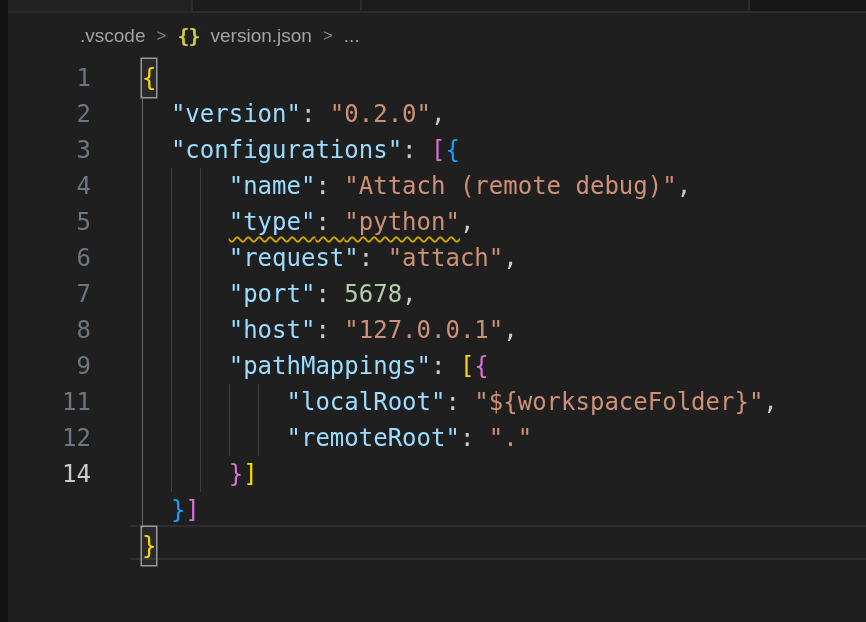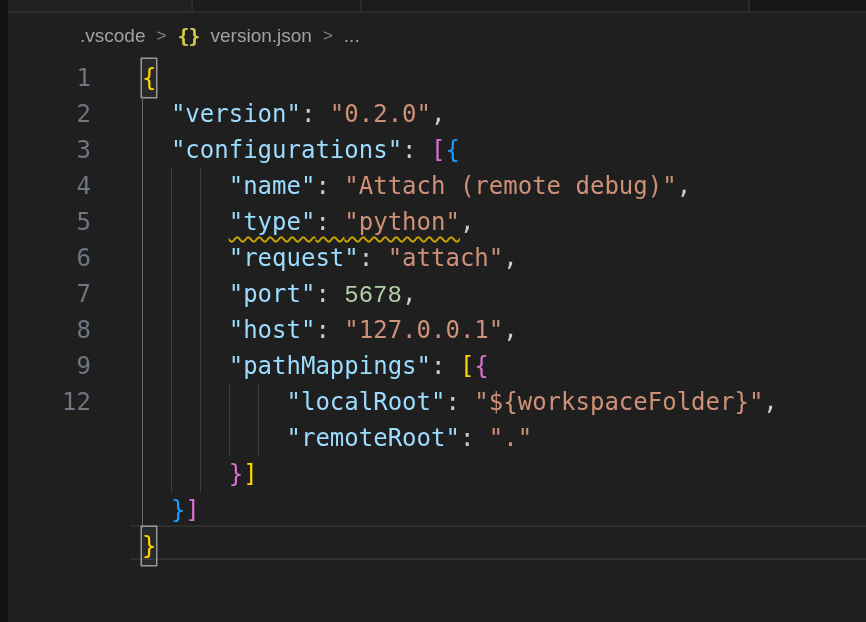--- a/index.html
+++ b/index.html
@@ -41,21 +41,21 @@
   .gutter .ln.active { color:var(--line_number_active); }
   .code { position:absolute; left:134px; top:4px; right:0; }
   .code-line {
     position:relative; height:36px; line-height:36px;
     font-size:24px; white-space:pre; color:#d4d4d4;
   }
   .guide { position:absolute; top:0; bottom:0; width:1px; background:var(--guide); }
   .guide.active { background:var(--guide_active); }
   .token-key   { color:var(--key); }
   .token-str   { color:var(--string); }
-  .token-num   { color:var(--number);font-family:Liberation Mono, monospace; }
+  .token-num   { color:var(--number); }
   .token-punct { color:var(--punctuation); }
   .token-b1 { color:var(--bracket1); }
   .token-b2 { color:var(--bracket2); }
   .token-b3 { color:var(--bracket3); }
   .bracket-match {
     box-shadow:0 0 0 1.5px var(--bracket_match);
     background:rgba(170,170,170,0.08);
     padding:5px 0;
   }
   .squiggle {
@@ -91,21 +91,23 @@
     <div class="gutter">
         <div class="ln">1</div>
         <div class="ln">2</div>
         <div class="ln">3</div>
         <div class="ln">4</div>
         <div class="ln">5</div>
         <div class="ln">6</div>
         <div class="ln">7</div>
         <div class="ln">8</div>
         <div class="ln">9</div>
+        <div class="ln">11</div>
         <div class="ln">12</div>
+        <div class="ln active">14</div>
       </div>
     <div class="code">
         <div class="code-line"><span class="token-b1 bracket-match">{</span></div>
         <div class="code-line"><span class="guide active" style="left: 0ch;"></span>  <span class="token-key">"version"</span><span class="token-punct">: </span><span class="token-str">"0.2.0"</span><span class="token-punct">,</span></div>
         <div class="code-line"><span class="guide active" style="left: 0ch;"></span>  <span class="token-key">"configurations"</span><span class="token-punct">: </span><span class="token-b2">[</span><span class="token-b3">{</span></div>
         <div class="code-line"><span class="guide active" style="left: 0ch;"></span><span class="guide" style="left: 2ch;"></span><span class="guide" style="left: 4ch;"></span>      <span class="token-key">"name"</span><span class="token-punct">: </span><span class="token-str">"Attach (remote debug)"</span><span class="token-punct">,</span></div>
         <div class="code-line"><span class="guide active" style="left: 0ch;"></span><span class="guide" style="left: 2ch;"></span><span class="guide" style="left: 4ch;"></span>      <span class="squiggle"><span class="token-key">"type"</span><span class="token-punct">: </span><span class="token-str">"python"</span></span><span class="token-punct">,</span></div>
         <div class="code-line"><span class="guide active" style="left: 0ch;"></span><span class="guide" style="left: 2ch;"></span><span class="guide" style="left: 4ch;"></span>      <span class="token-key">"request"</span><span class="token-punct">: </span><span class="token-str">"attach"</span><span class="token-punct">,</span></div>
         <div class="code-line"><span class="guide active" style="left: 0ch;"></span><span class="guide" style="left: 2ch;"></span><span class="guide" style="left: 4ch;"></span>      <span class="token-key">"port"</span><span class="token-punct">: </span><span class="token-num">5678</span><span class="token-punct">,</span></div>
         <div class="code-line"><span class="guide active" style="left: 0ch;"></span><span class="guide" style="left: 2ch;"></span><span class="guide" style="left: 4ch;"></span>      <span class="token-key">"host"</span><span class="token-punct">: </span><span class="token-str">"127.0.0.1"</span><span class="token-punct">,</span></div>

